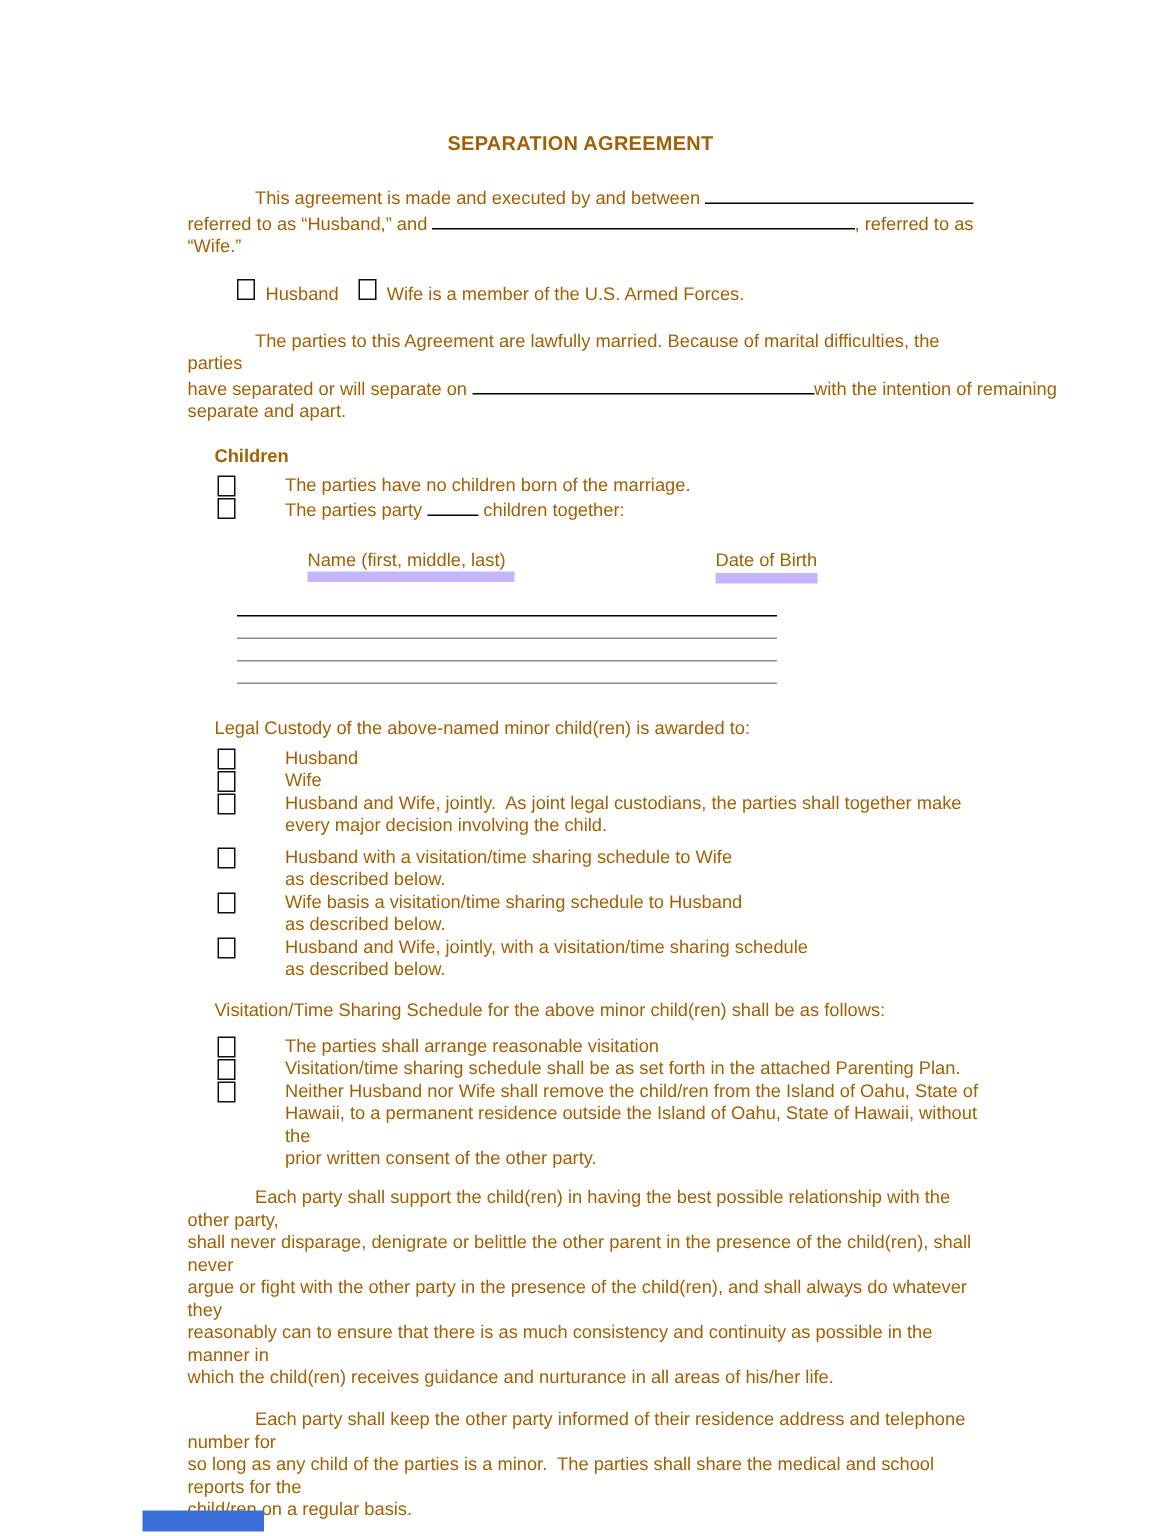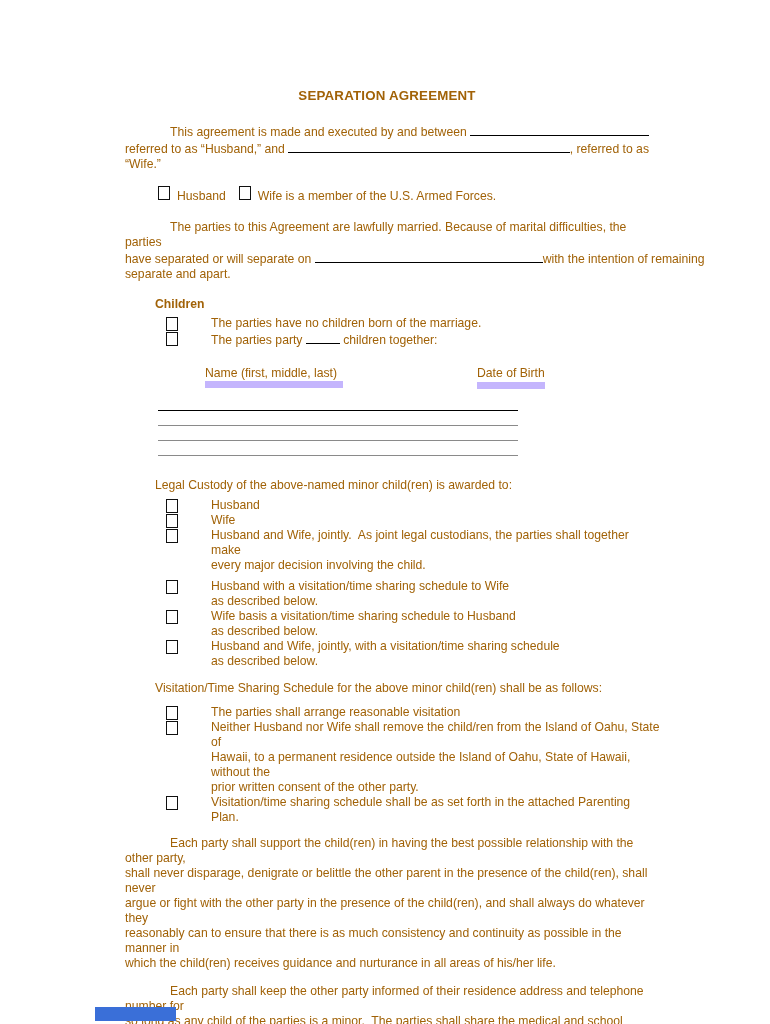--- a/index.html
+++ b/index.html
@@ -14,27 +14,27 @@
   .grow{flex:1 1 auto;}
   .w34{width:34px;vertical-align:baseline;}
   .w228{flex:0 0 228px;width:228px;}
   .checkbox{display:inline-block;width:10px;height:12px;border:1.5px solid #101010;background:#fff;flex:0 0 auto;}
   .cb-label{margin-left:7px;white-space:pre;}
   .cb2{margin-left:13px;}
   .af-row{margin-top:14px;}
   .para{margin:12px;}
   .mt16{margin-top:16px;} .mt15{margin-top:15px;} .mt22{margin-top:22px;} .mt17{margin-top:17px;}
   .mt12{margin-top:12px;} .mt11{margin-top:11px;} .mt13{margin-top:13px;}
-  .heading{margin-left:42px;}
+  .heading{margin-left:30px;}
   .bold{font-weight:bold;}
   .opts{margin-top:5px;}
   .opts-c{margin-top:4px;}
   .opts6{margin-top:6px;}
   .opts9{margin-top:9px;}
-  .opt{display:flex;margin-left:53px;align-items:flex-start;}
+  .opt{display:flex;margin-left:32px;align-items:flex-start;}
   .opt .checkbox{margin-top:1px;}
   .opt-text{margin-left:33px;flex:1;}
   .ln{white-space:pre-wrap;}
   .ind{text-indent:45px;}
   .cols{position:relative;margin-left:92px;margin-top:18px;height:17px;}
   .under{border-bottom:7px solid #c4b5fd;padding-bottom:1px;}
   .col-name{padding-right:6px;}
   .col-dob{position:absolute;left:272px;top:0;}
   .child-lines{margin-left:45px;width:360px;}
   .cl{height:0;border-top:1px solid #8a8a8a;margin-top:14px;}
@@ -161,29 +161,29 @@
     <div class="opts9">
       <div class="opt">
         <span class="checkbox"></span>
         <div class="opt-text">
             <div class="ln">The parties shall arrange reasonable visitation</div>
           </div>
       </div>
       <div class="opt">
         <span class="checkbox"></span>
         <div class="opt-text">
+            <div class="ln">Visitation/time sharing schedule shall be as set forth in the attached Parenting Plan.</div>
+          </div>
+      </div>
+      <div class="opt">
+        <span class="checkbox"></span>
+        <div class="opt-text">
             <div class="ln">Neither Husband nor Wife shall remove the child/ren from the Island of Oahu, State of</div>
             <div class="ln">Hawaii, to a permanent residence outside the Island of Oahu, State of Hawaii, without the</div>
             <div class="ln">prior written consent of the other party.</div>
-          </div>
-      </div>
-      <div class="opt">
-        <span class="checkbox"></span>
-        <div class="opt-text">
-            <div class="ln">Visitation/time sharing schedule shall be as set forth in the attached Parenting Plan.</div>
           </div>
       </div>
     </div>
 
     <div class="para mt11 indent-first">
         <div class="ln ind">Each party shall support the child(ren) in having the best possible relationship with the other party,</div>
         <div class="ln">shall never disparage, denigrate or belittle the other parent in the presence of the child(ren), shall never</div>
         <div class="ln">argue or fight with the other party in the presence of the child(ren), and shall always do whatever they</div>
         <div class="ln">reasonably can to ensure that there is as much consistency and continuity as possible in the manner in</div>
         <div class="ln">which the child(ren) receives guidance and nurturance in all areas of his/her life.</div>

